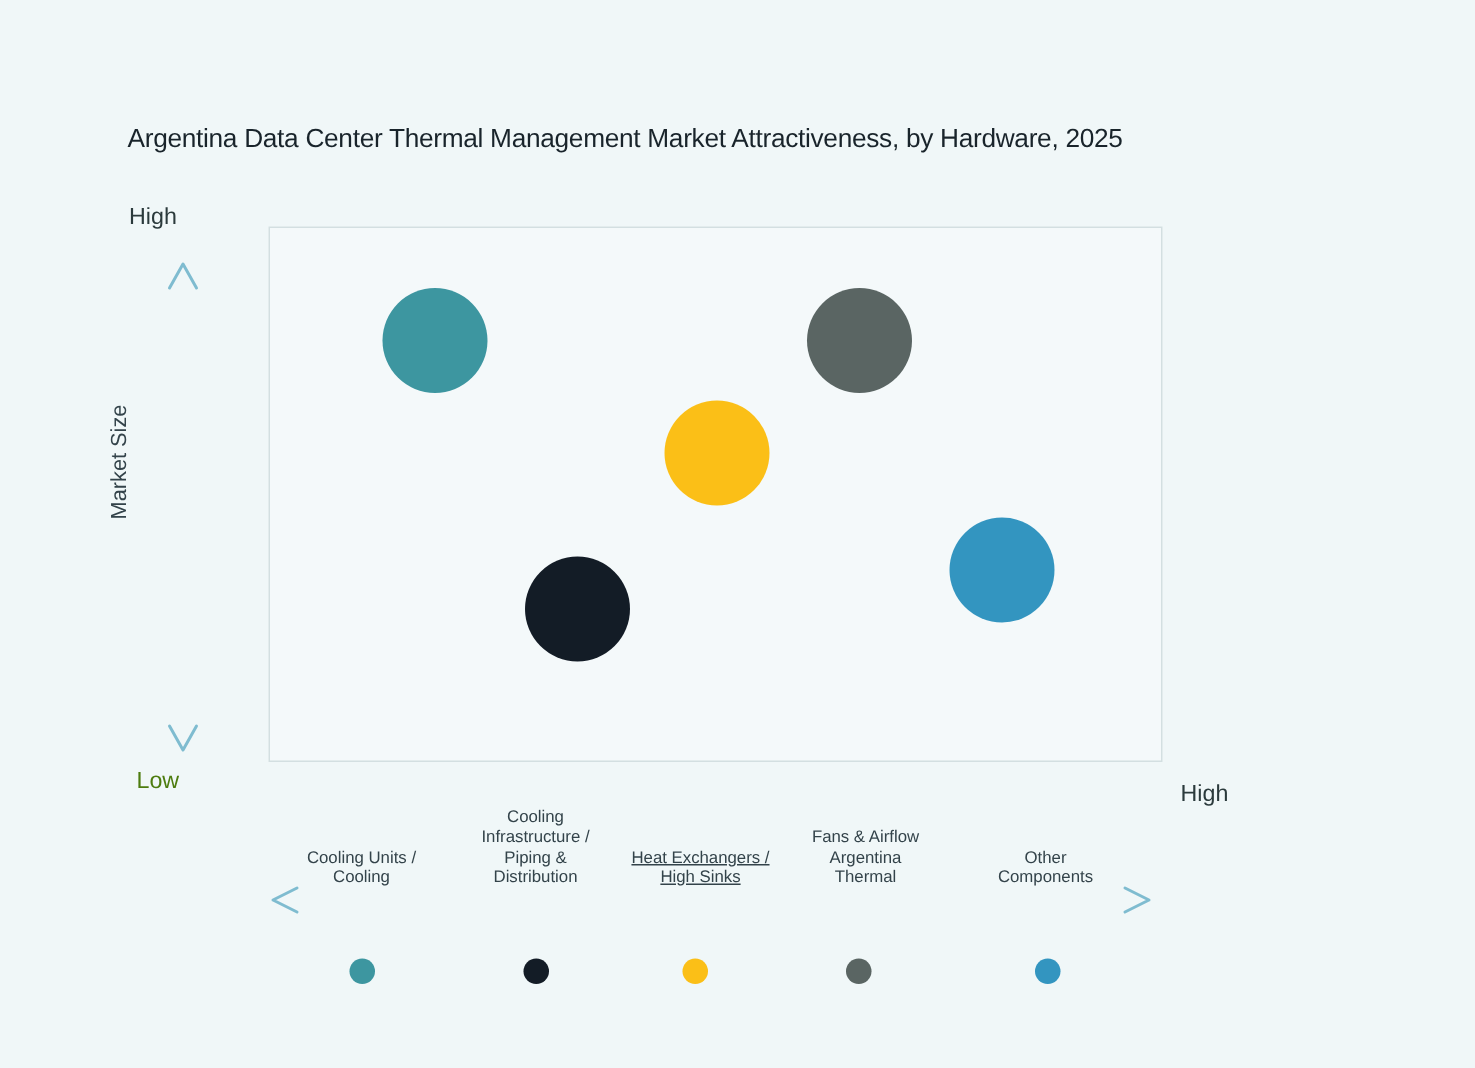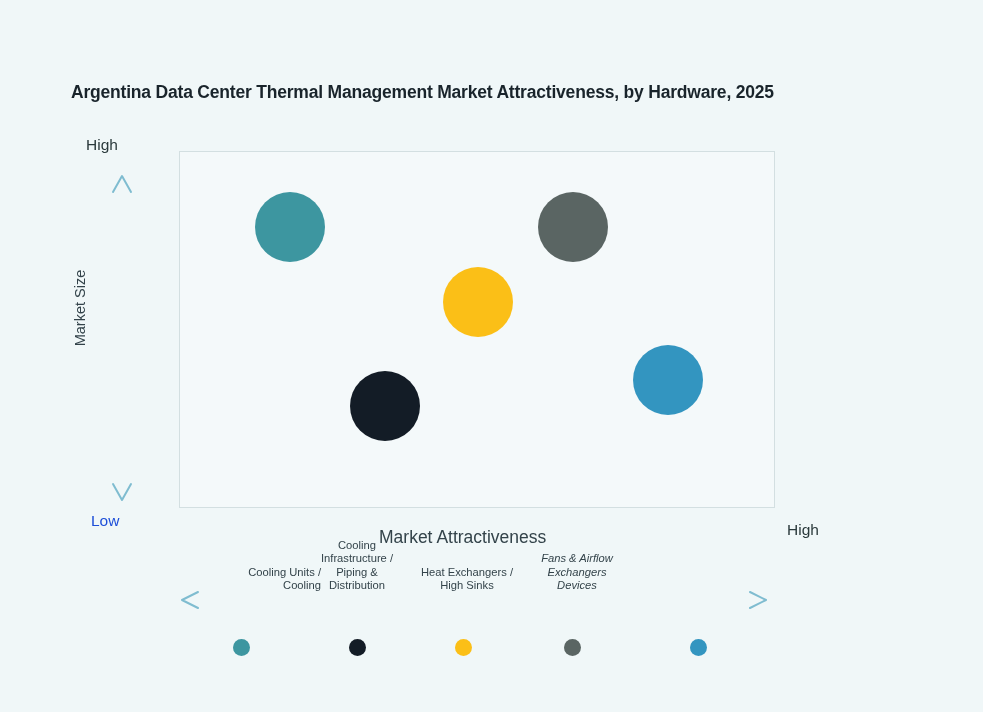--- a/index.html
+++ b/index.html
@@ -19,25 +19,25 @@
     position: absolute;
     left: 0;
     top: 0;
     width: 983px;
     height: 712px;
   }
 
   
   .chart-title {
     position: absolute;
-    left: 71px;
+    left: 85px;
     top: 82px;
     width: 860px;
     font-size: 17.5px;
-    font-weight: bold;
+    font-weight: normal;
     letter-spacing: -0.2px;
     color: #19242b;
     white-space: nowrap;
   }
 
   
   .plot-area {
     position: absolute;
     left: 179px;
     top: 151px;
@@ -80,21 +80,21 @@
     top: 136px;
     font-size: 15.5px;
     color: #2b3a3c;
     white-space: nowrap;
   }
   .y-low-label {
     position: absolute;
     left: 91px;
     top: 512px;
     font-size: 15.5px;
-    color: #1d4ed8;
+    color: #4d7c0f;
     white-space: nowrap;
   }
 
   
   .x-axis-title {
     position: absolute;
     left: 379px;
     top: 527px;
     font-size: 17.5px;
     color: #33434a;
@@ -181,43 +181,46 @@
     <polyline points="9,24 18,8 27,24" fill="none" stroke="#7fbcd0" stroke-width="2" stroke-linecap="round" stroke-linejoin="round"></polyline>
     <polyline points="9,316 18,332 27,316" fill="none" stroke="#7fbcd0" stroke-width="2" stroke-linecap="round" stroke-linejoin="round"></polyline>
   </svg>
 
   <div class="y-axis-title">Market Size</div>
 
   <div class="y-high-label">High</div>
 
   <div class="y-low-label">Low</div>
 
-  <div class="x-axis-title">Market Attractiveness</div>
 
   <div class="x-high-label">High</div>
 
   <div class="cat-labels-row" id="cat-labels-row">
-      <div class="cat-label" style="left: 161px; width: 160px; text-align: right;">
+      <div class="cat-label" style="left: 161px; width: 160px;">
         <div>Cooling Units /</div>
         <div>Cooling</div>
       </div>
       <div class="cat-label" style="left: 297px; width: 120px;">
         <div>Cooling</div>
         <div>Infrastructure /</div>
         <div>Piping &amp;</div>
         <div>Distribution</div>
       </div>
-      <div class="cat-label" style="left: 397px; width: 140px;">
+      <div class="cat-label" style="left: 397px; width: 140px; text-decoration: underline;">
         <div>Heat Exchangers /</div>
         <div>High Sinks</div>
       </div>
-      <div class="cat-label" style="left: 517px; width: 120px; font-style: italic;">
+      <div class="cat-label" style="left: 517px; width: 120px;">
         <div>Fans &amp; Airflow</div>
-        <div>Exchangers</div>
-        <div>Devices</div>
+        <div>Argentina</div>
+        <div>Thermal</div>
+      </div>
+      <div class="cat-label" style="left: 642px; width: 110px;">
+        <div>Other</div>
+        <div>Components</div>
       </div>
     </div>
 
   <svg class="bottom-arrow" viewBox="0 0 596 22" xmlns="http://www.w3.org/2000/svg">
     <defs>
       <linearGradient id="xGrad" x1="0" y1="0" x2="1" y2="0">
         <stop offset="0%" stop-color="#7fbcd0"></stop>
         <stop offset="50%" stop-color="#5d9fb6"></stop>
         <stop offset="100%" stop-color="#7fbcd0"></stop>
       </linearGradient>

